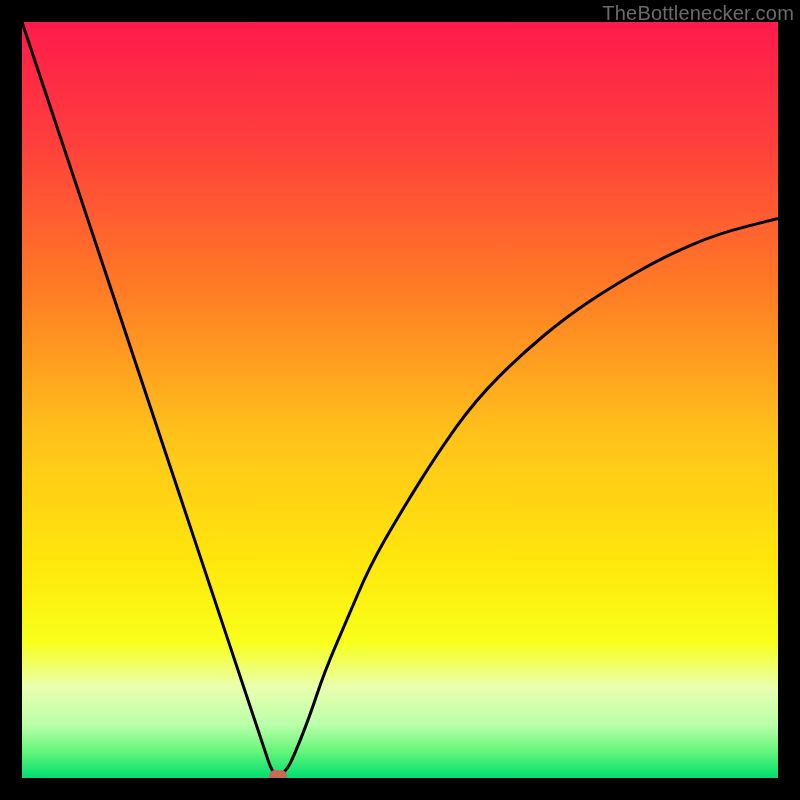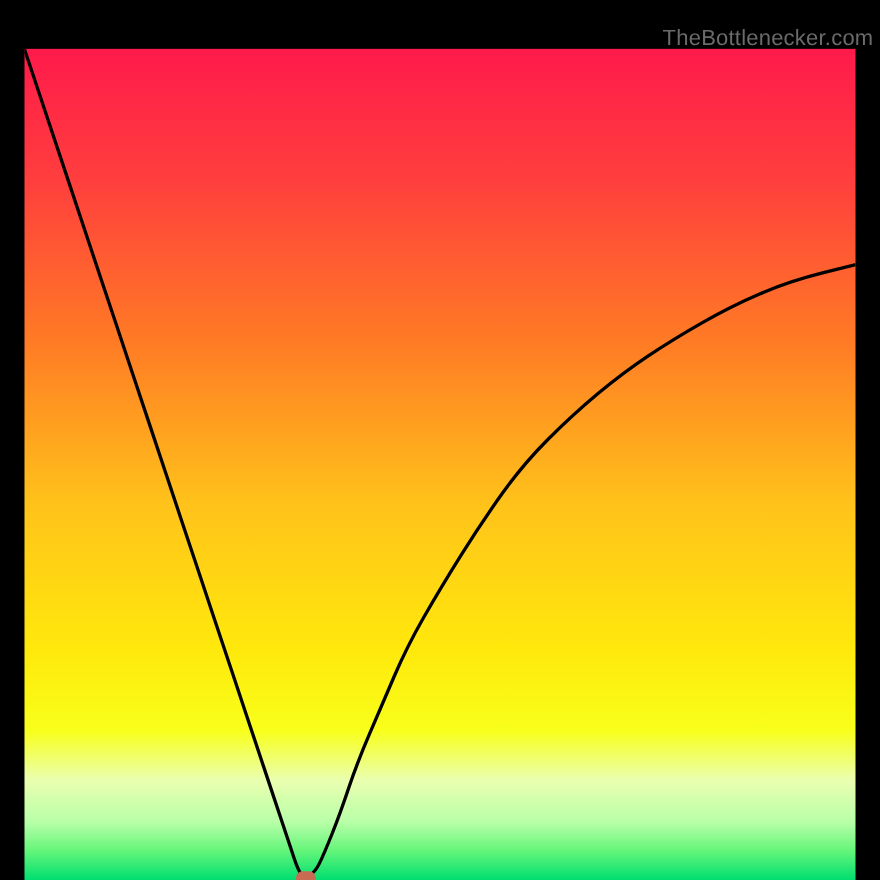--- a/index.html
+++ b/index.html
@@ -8,21 +8,20 @@
     width: 800px;
     height: 800px;
     background: #000;
     position: relative;
     font-family: Arial, Helvetica, sans-serif;
   }
   .frame {
     position: absolute;
     inset: 0;
     background: #000;
-    margin-top: 22px;
   }
   .plot-area {
     position: absolute;
     left: 22px;
     top: 22px;
     width: 756px;
     height: 756px;
     overflow: hidden;
   }
   .gradient {

